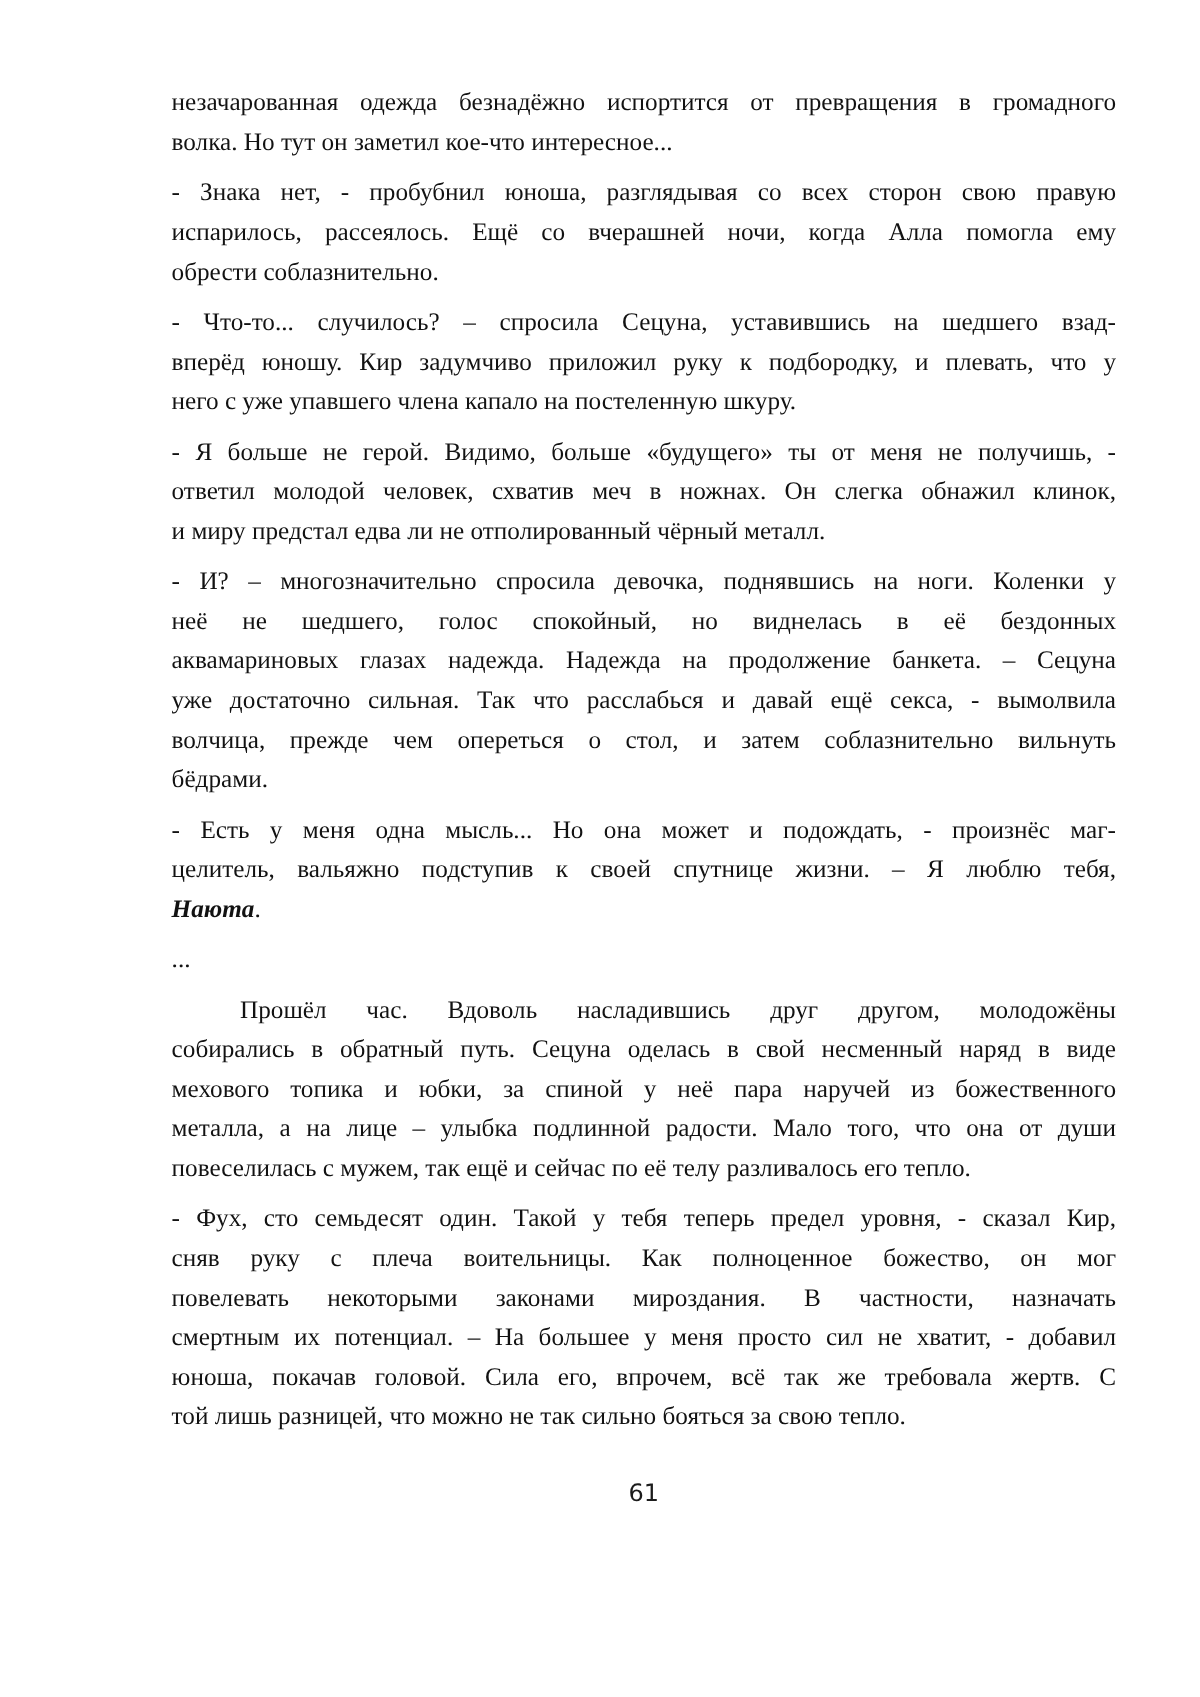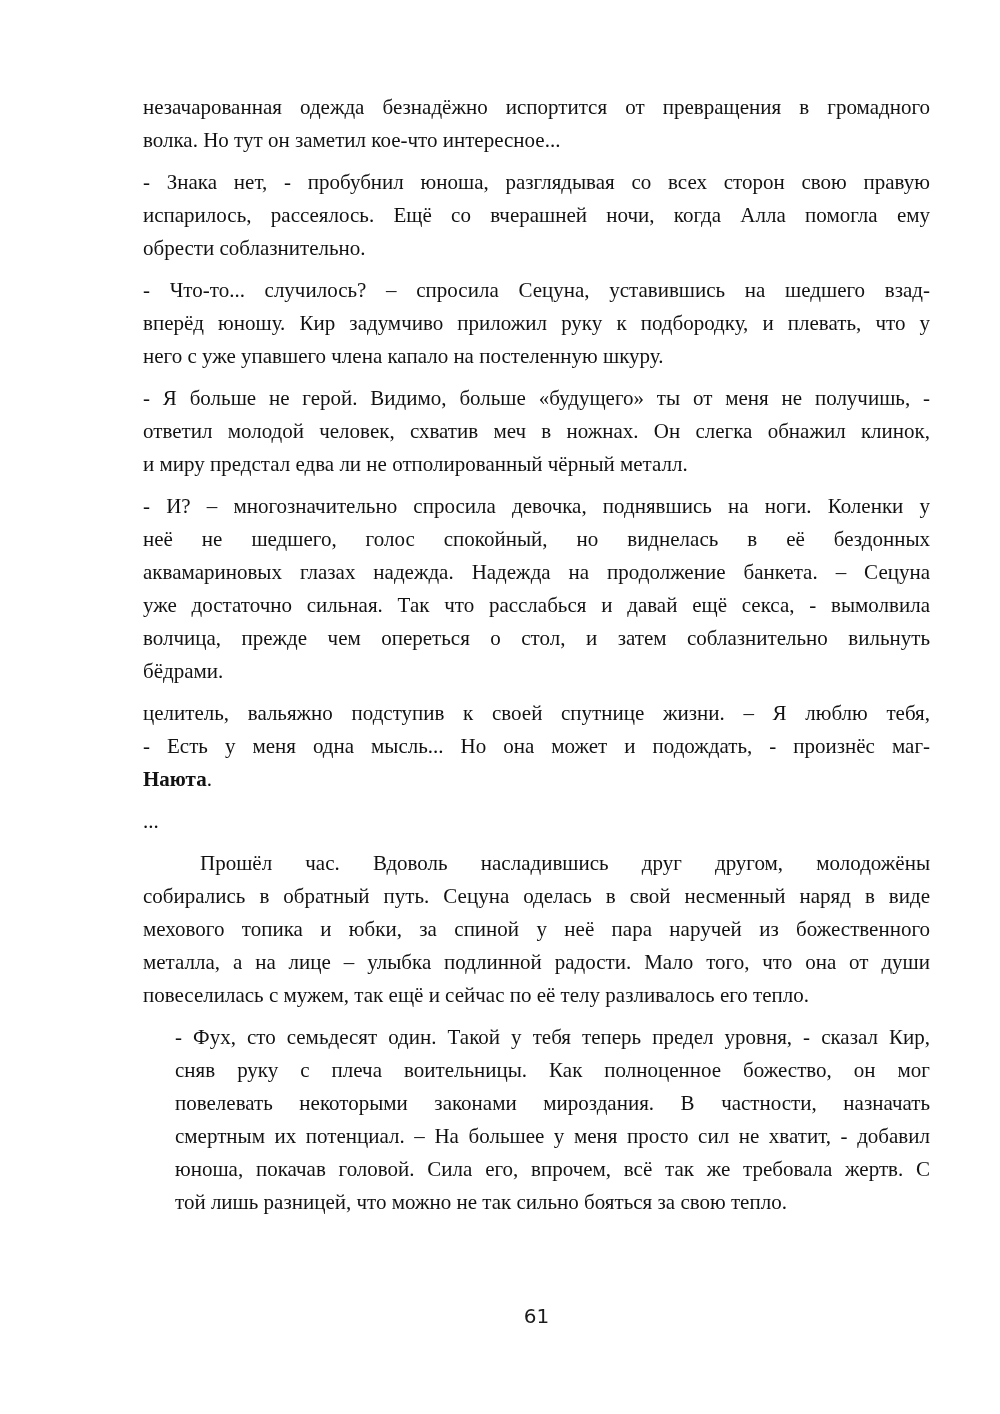--- a/index.html
+++ b/index.html
@@ -6,56 +6,56 @@
     margin: 0;
     padding: 0;
     background: #ffffff;
   }
   .page {
     position: relative;
     width: 1000px;
     height: 1414px;
     background: #ffffff;
     box-sizing: border-box;
-    padding: 91px 70px 0 143px;
+    padding: 69px 70px 0 143px;
     font-family: "Liberation Serif", "DejaVu Serif", serif;
     font-size: 21px;
     line-height: 33px;
     color: #121212;
     overflow: hidden;
   }
   .text-block {
     width: 100%;
   }
   .para {
     margin: 0 0 9px 0;
   }
   .para:last-child {
     margin-bottom: 0;
-    margin-left: 32px;
   }
   .line {
     text-align: left;
     white-space: normal;
   }
   .line.just {
     text-align: justify;
     text-align-last: justify;
   }
   .para.indent .line:first-child {
     text-indent: 57px;
   }
   .bi {
     font-weight: bold;
+    font-style: italic;
   }
   .footer {
     position: absolute;
     left: 143px;
     right: 70px;
-    top: 1304px;
+    top: 1232px;
     text-align: center;
     font-family: "DejaVu Sans", "Liberation Sans", sans-serif;
     font-size: 20px;
     line-height: 24px;
     color: #1c1c1c;
   }
 </style>
 </head>
 <body>
 
@@ -82,22 +82,22 @@
       </div>
       <div class="para">
         <div class="line just">- И? – многозначительно спросила девочка, поднявшись на ноги. Коленки у</div>
         <div class="line just">неё не шедшего, голос спокойный, но виднелась в её бездонных</div>
         <div class="line just">аквамариновых глазах надежда. Надежда на продолжение банкета. – Сецуна</div>
         <div class="line just">уже достаточно сильная. Так что расслабься и давай ещё секса, - вымолвила</div>
         <div class="line just">волчица, прежде чем опереться о стол, и затем соблазнительно вильнуть</div>
         <div class="line">бёдрами.</div>
       </div>
       <div class="para">
+        <div class="line just">- Есть у меня одна мысль... Но она может и подождать, - произнёс маг-</div>
         <div class="line just">целитель, вальяжно подступив к своей спутнице жизни. – Я люблю тебя,</div>
-        <div class="line just">- Есть у меня одна мысль... Но она может и подождать, - произнёс маг-</div>
         <div class="line"><span class="bi">Наюта</span><span>.</span></div>
       </div>
       <div class="para">
         <div class="line">...</div>
       </div>
       <div class="para indent">
         <div class="line just">Прошёл час. Вдоволь насладившись друг другом, молодожёны</div>
         <div class="line just">собирались в обратный путь. Сецуна оделась в свой несменный наряд в виде</div>
         <div class="line just">мехового топика и юбки, за спиной у неё пара наручей из божественного</div>
         <div class="line just">металла, а на лице – улыбка подлинной радости. Мало того, что она от души</div>

